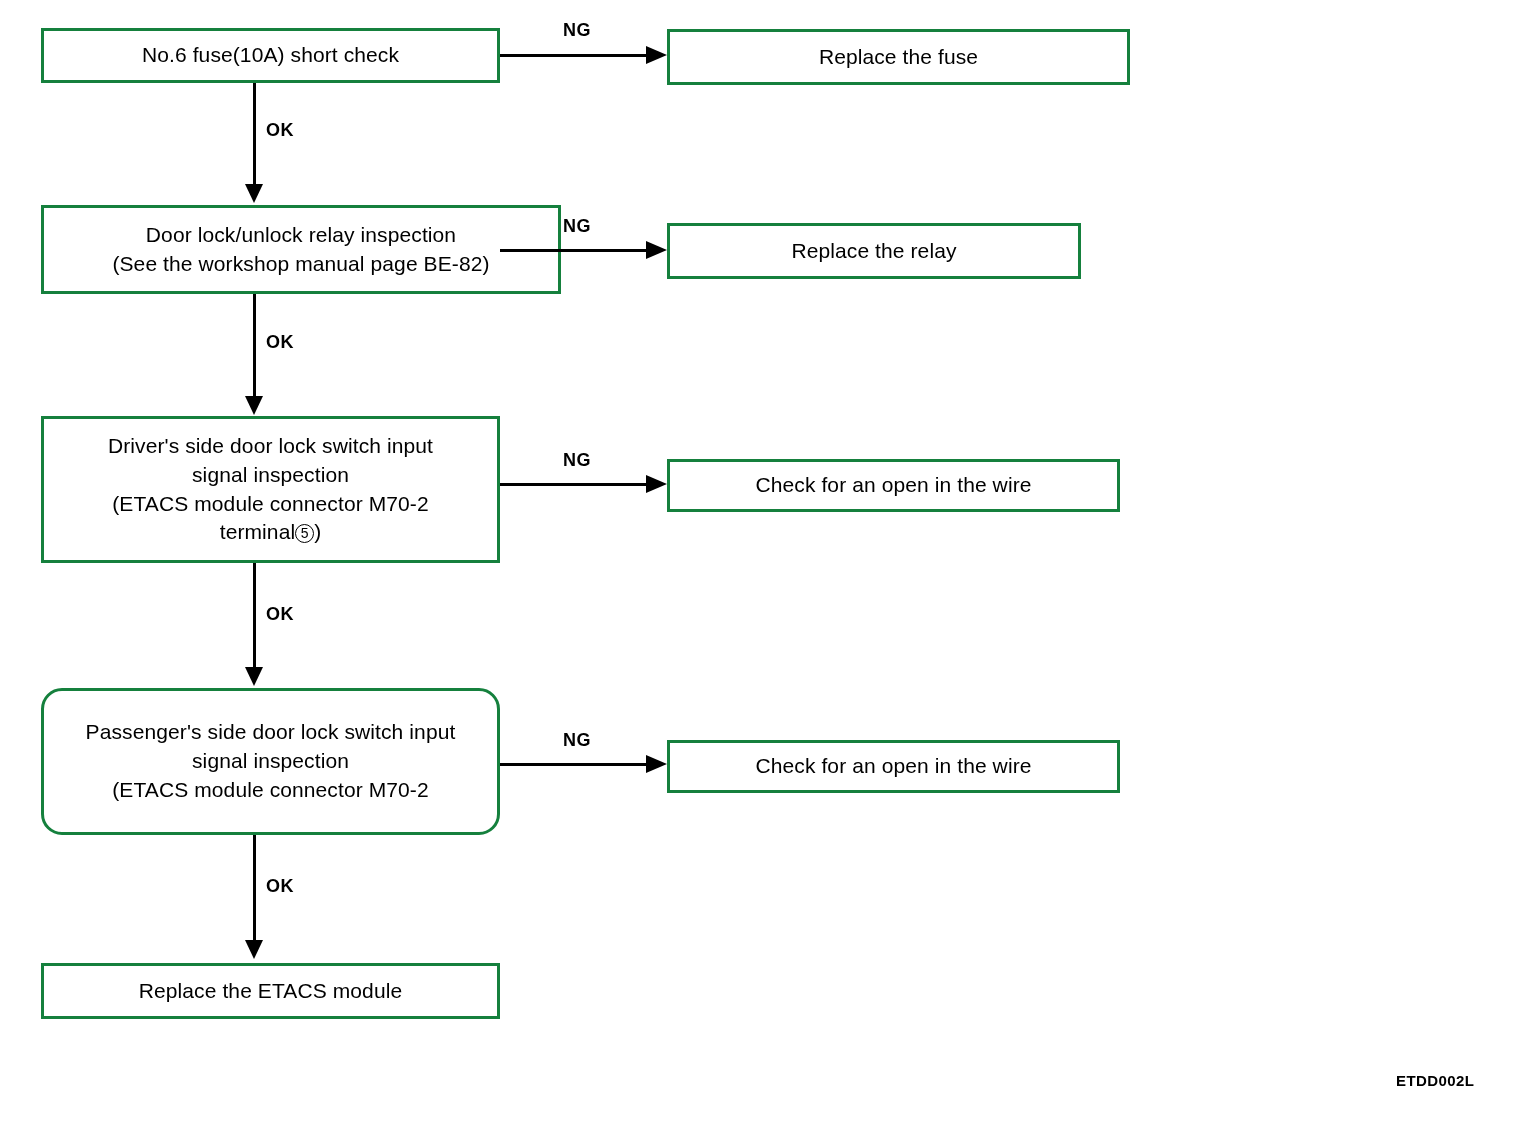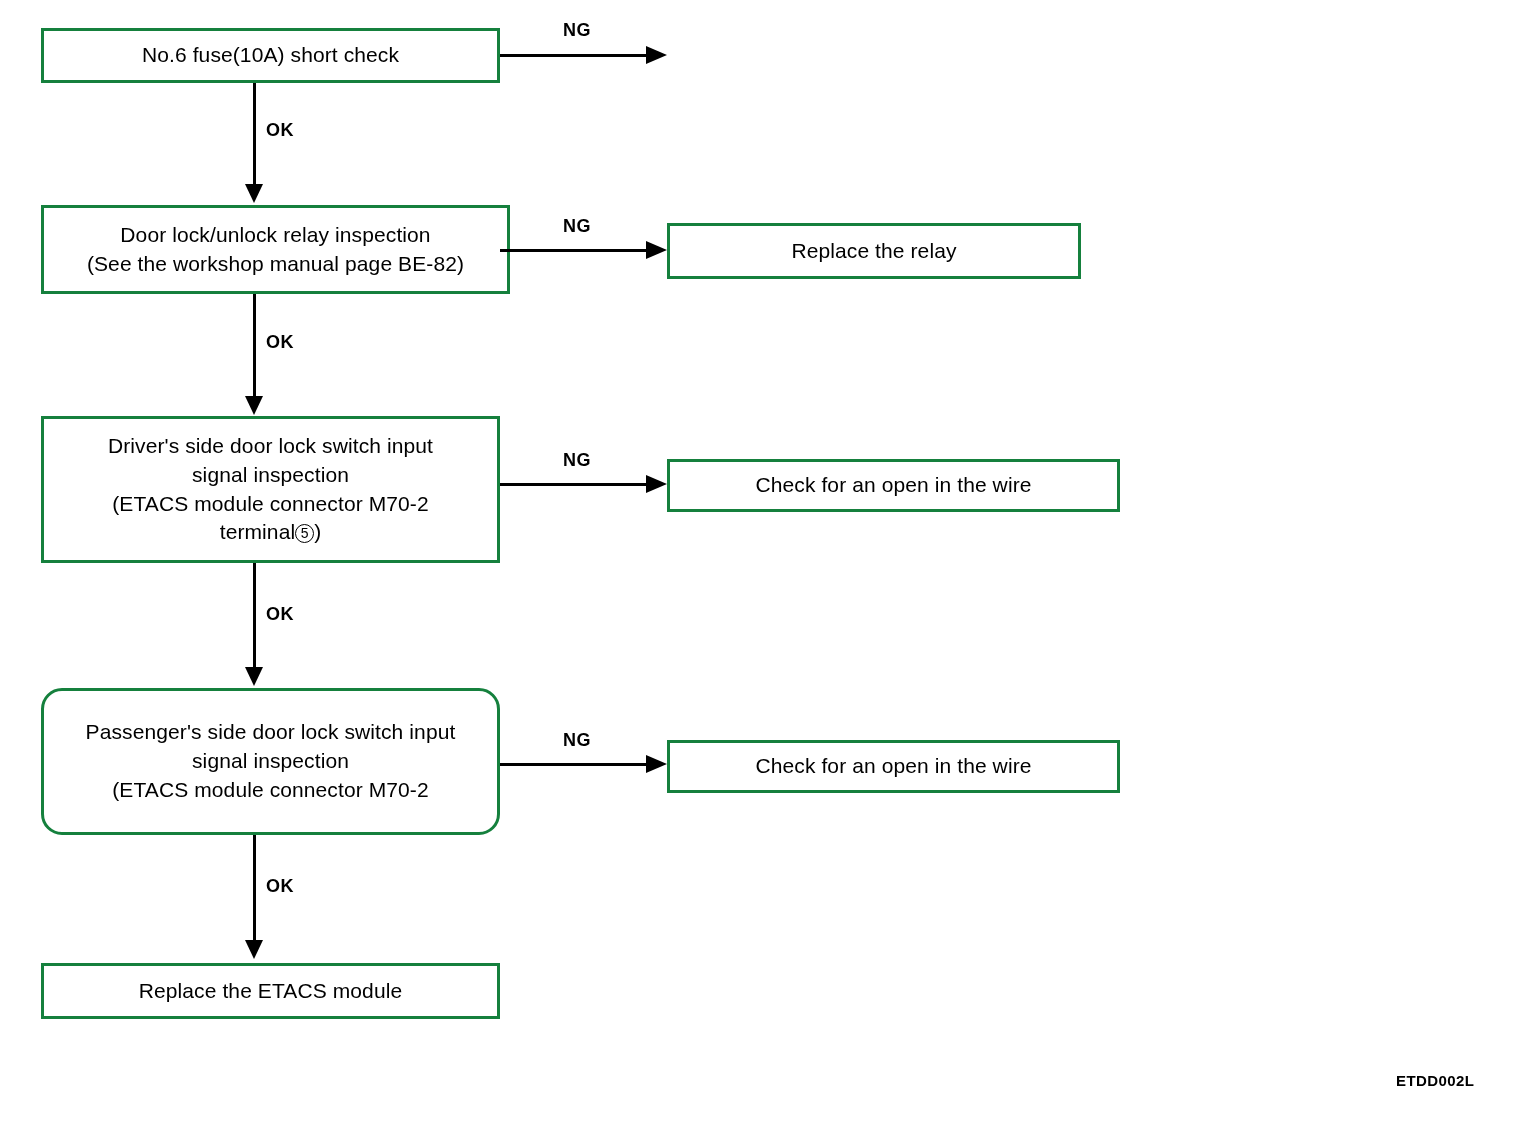--- a/index.html
+++ b/index.html
@@ -106,26 +106,31 @@
   <div class="node" style="left:41px; top:28px; width:459px; height:55px;">
     <span class="lines">
       <span class="ln">No.6 fuse(10A) short check</span>
     </span>
   </div>
 
   <div class="hline" style="left:500px; top:54px; width:150px;"></div>
   <div class="arrow-right" style="left:646px; top:46px;"></div>
   <div class="edge-label" style="left:563px; top:20px;">NG</div>
 
+  <div class="node" style="left:667px; top:29px; width:463px; height:56px;">
+    <span class="lines">
+      <span class="ln">Replace the fuse</span>
+    </span>
+  </div>
 
   <div class="vline" style="left:253px; top:83px; width:3px; height:105px;"></div>
   <div class="arrow-down" style="left:245px; top:184px;"></div>
   <div class="edge-label" style="left:266px; top:120px;">OK</div>
 
-  <div class="node" style="left:41px; top:205px; width:469px; height:89px;">
+  <div class="node" style="left:41px; top:205px; width:520px; height:89px;">
     <span class="lines">
       <span class="ln">Door lock/unlock relay inspection</span>
       <span class="ln">(See the workshop manual page BE-82)</span>
     </span>
   </div>
 
   <div class="hline" style="left:500px; top:249px; width:150px;"></div>
   <div class="arrow-right" style="left:646px; top:241px;"></div>
   <div class="edge-label" style="left:563px; top:216px;">NG</div>
 

